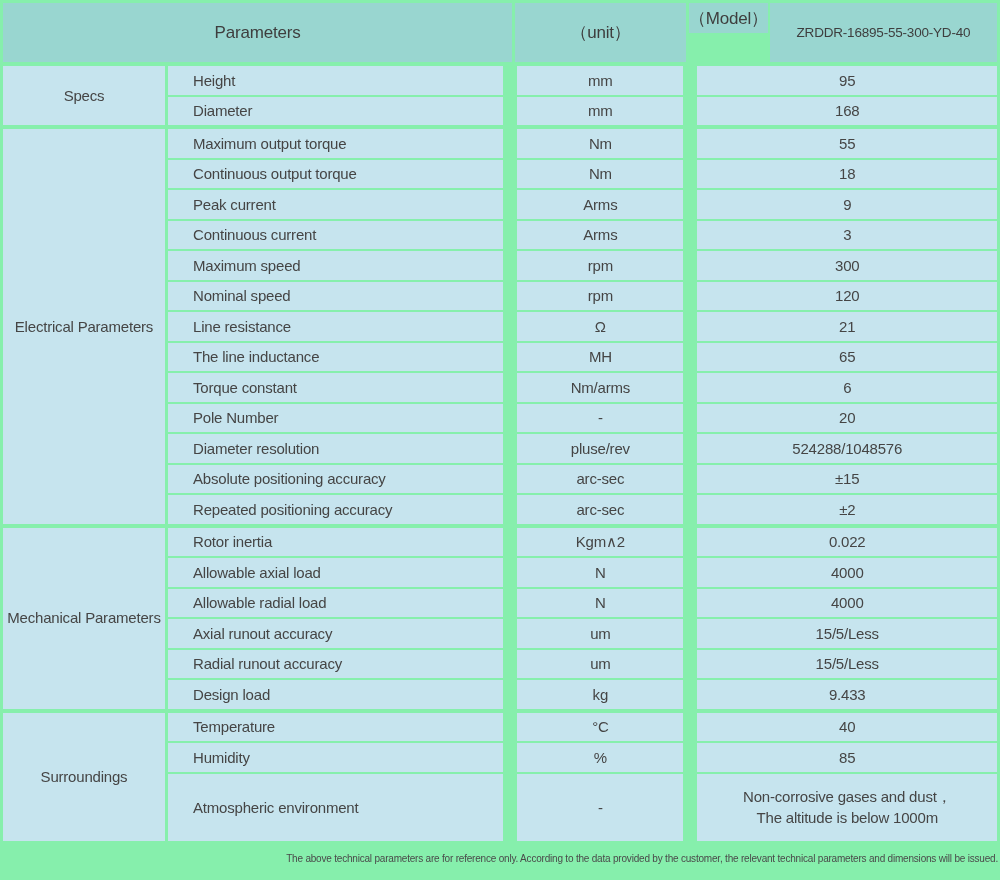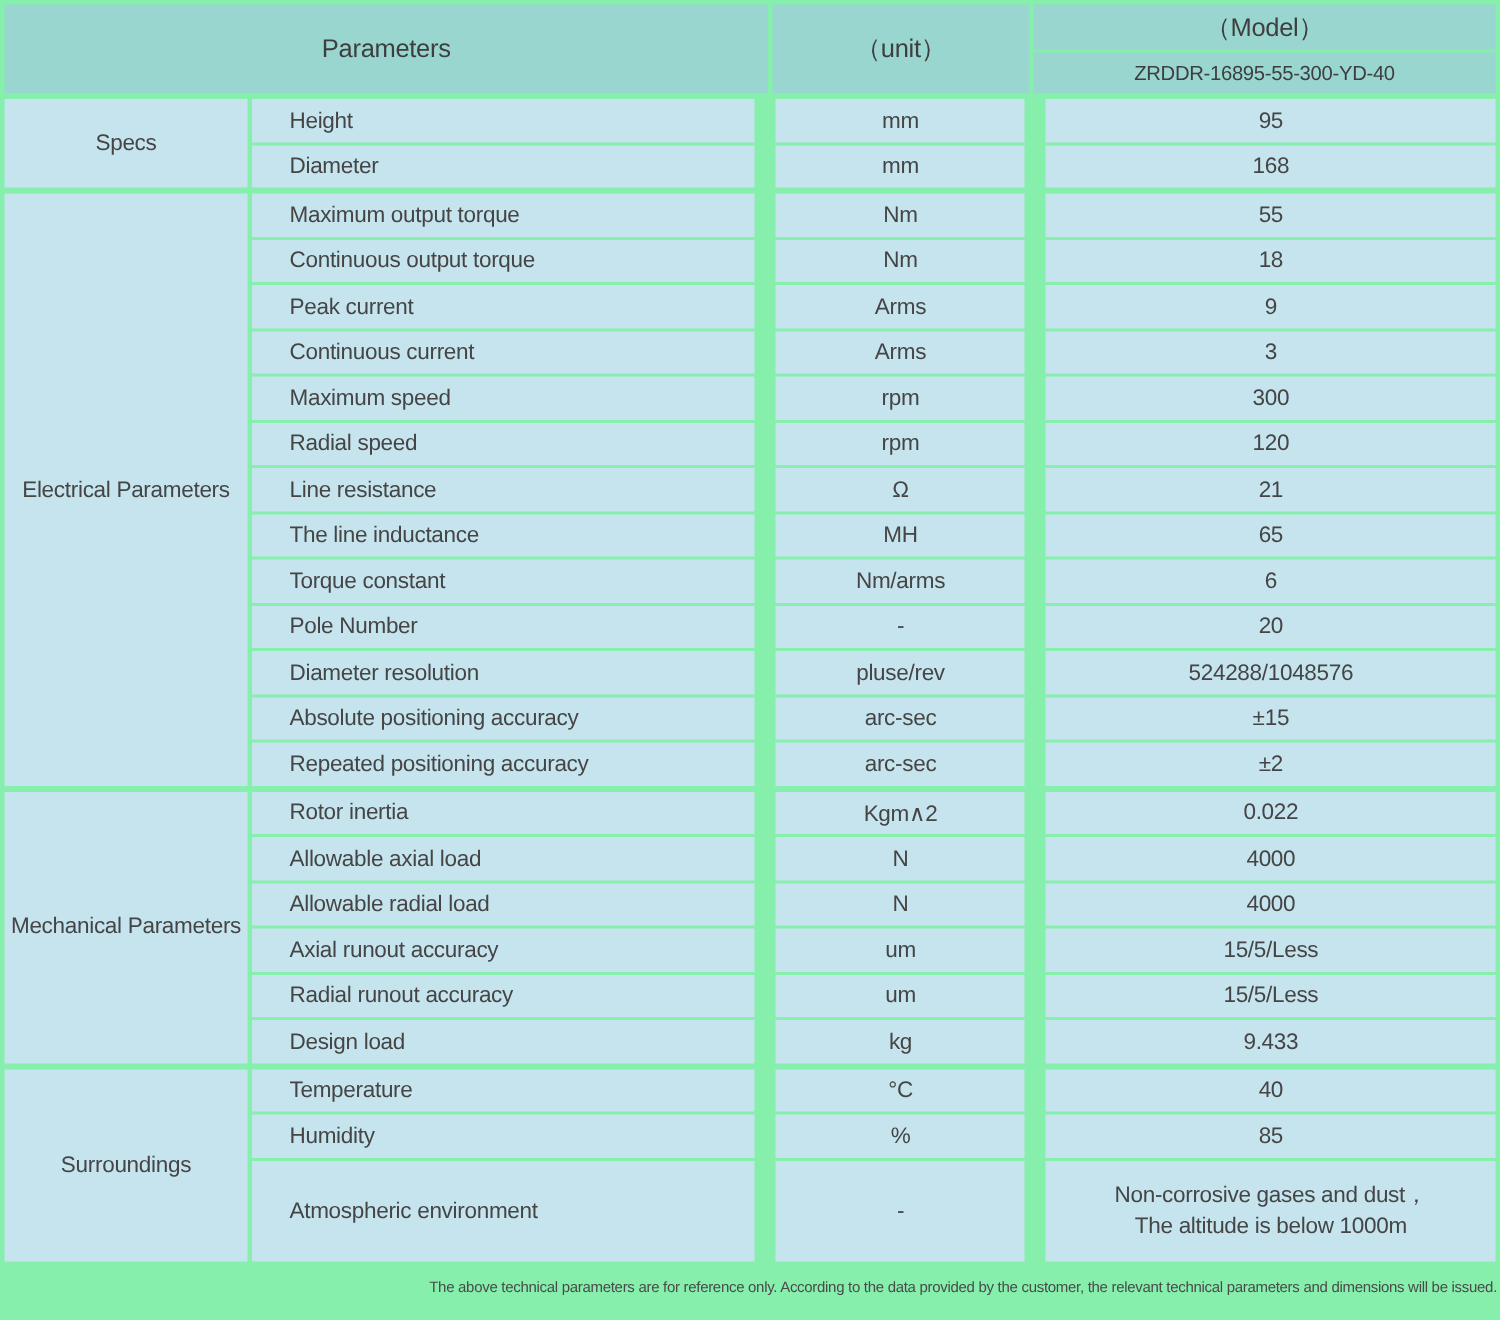--- a/index.html
+++ b/index.html
@@ -14,21 +14,21 @@
 
   
   .thead { display:flex; gap:3px; height:59px; margin-bottom:4px; }
   .hcell {
     background: var(--header-bg, #99d6d0);
     display:flex; align-items:center; justify-content:center;
     font-size:17px; letter-spacing:-0.2px; color:#3e3e3e;
   }
   .params-h { width:509px; }
   .unit-h  { width:171px; }
-  .model-h { width:308px; display:flex; flex-direction:column; gap:2px; }
+  .model-h { width:308px; display:flex; flex-direction:row; gap:2px; }
   .model-top { height:30px; }
   .model-bottom { flex:1; font-size:13.5px; }
 
   
   .group { display:flex; gap:3px; margin-bottom:4px; }
   .gcell {
     width:162px; background: var(--cell-bg, #c6e4ee);
     display:flex; align-items:center; justify-content:center;
     text-align:center; font-size:15px; line-height:1.3; letter-spacing:-0.2px;
   }
@@ -104,21 +104,21 @@
           <div class="cell param">Continuous current</div>
           <div class="cell unit">Arms</div>
           <div class="cell value">3</div>
         </div>
         <div class="row">
           <div class="cell param">Maximum speed</div>
           <div class="cell unit">rpm</div>
           <div class="cell value">300</div>
         </div>
         <div class="row">
-          <div class="cell param">Radial speed</div>
+          <div class="cell param">Nominal speed</div>
           <div class="cell unit">rpm</div>
           <div class="cell value">120</div>
         </div>
         <div class="row">
           <div class="cell param">Line resistance</div>
           <div class="cell unit">Ω</div>
           <div class="cell value">21</div>
         </div>
         <div class="row">
           <div class="cell param">The line inductance</div>

